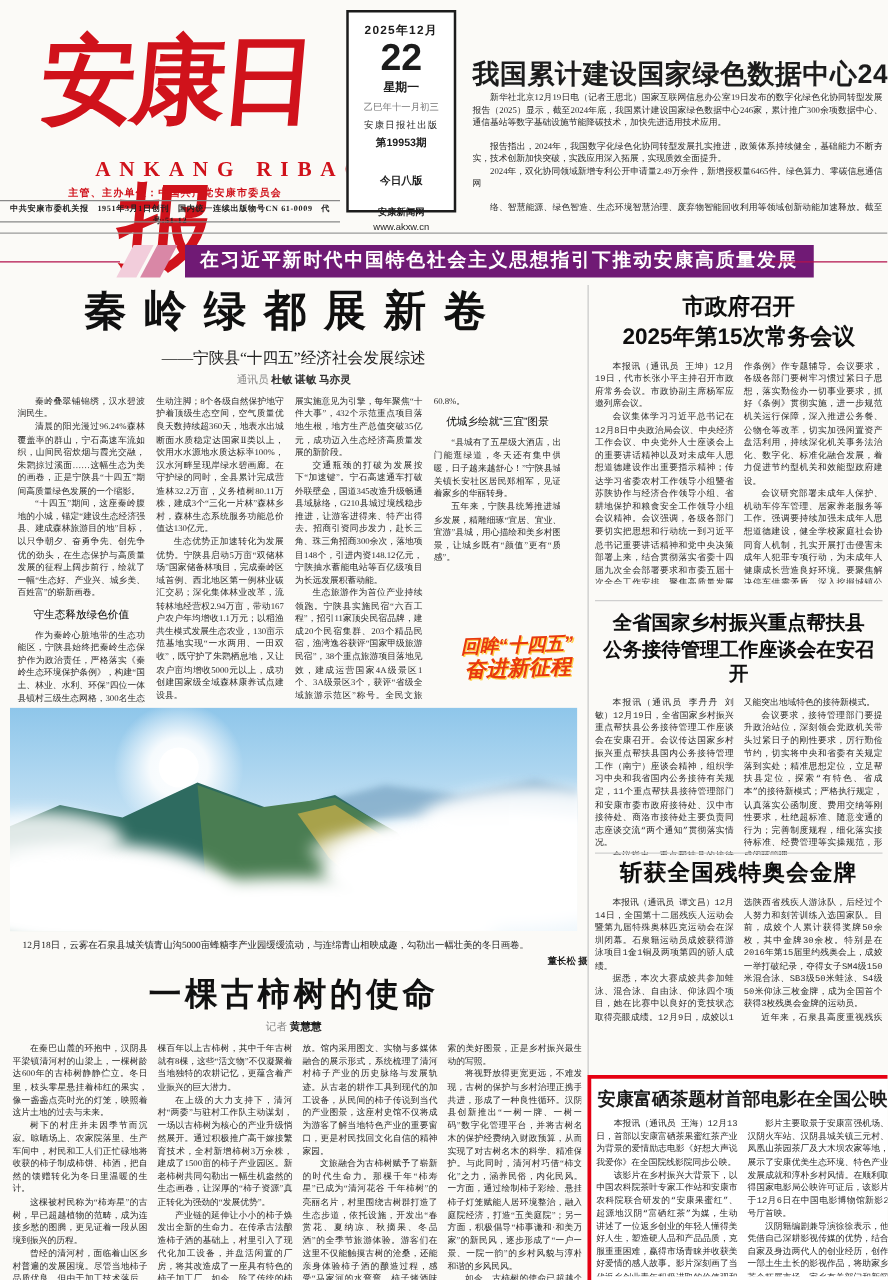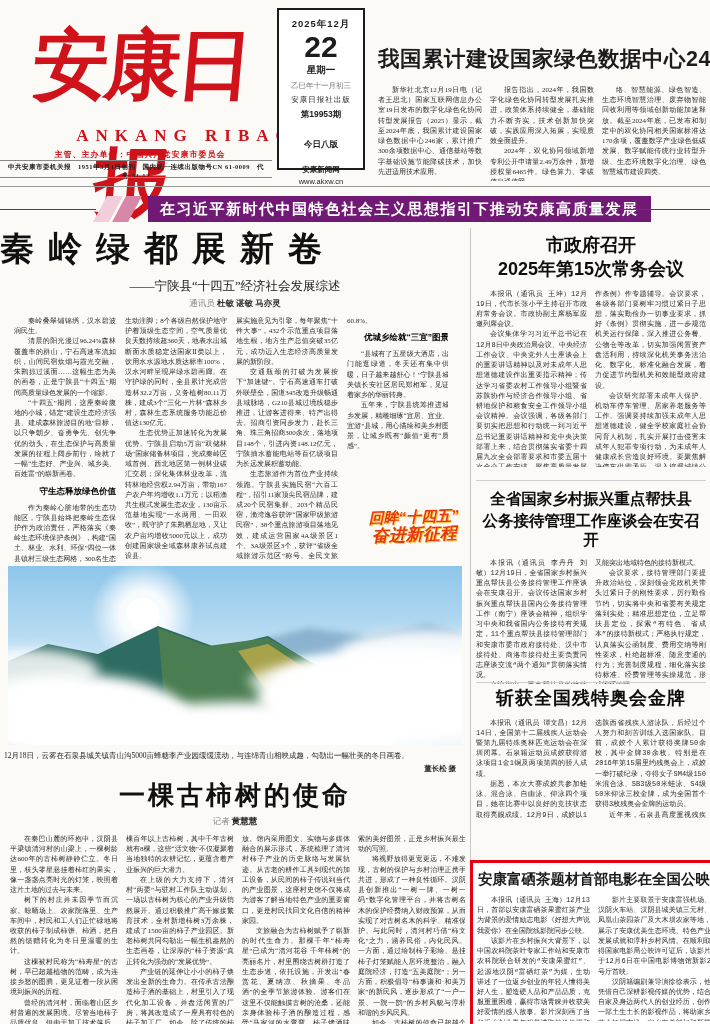--- a/index.html
+++ b/index.html
@@ -44,63 +44,63 @@
   .db-issue{font-size:8.5px;font-weight:bold;margin-top:4px;}
   .db-pages{font-size:8.5px;font-weight:bold;margin-top:18px;}
   .db-site{font-size:7.5px;font-weight:bold;margin-top:14px;}
   .db-url{font-size:7.5px;margin-top:2px;}
   
   .topstory{left:378px;top:44px;width:328px;}
   .topstory h1{
     margin:0;font-size:21.5px;font-weight:900;letter-spacing:.5px;
     font-family:"Liberation Sans","DejaVu Sans",sans-serif;white-space:nowrap;
   }
-  .topstory .cols{display:flex;gap:8px;margin-top:12px;height:96px;overflow:hidden;}
+  .topstory .cols{display:flex;gap:8px;margin-top:0;height:96px;overflow:hidden;flex-direction:column;}
   .topstory .col{flex:1;}
   .bodytext p{
     margin:0;text-indent:2em;text-align:justify;
     font-size:7px;line-height:1.46;color:#2a2a2a;
   }
   .rule-full{left:0;top:186px;width:710px;border-top:1px solid #9a9a9a;}
   
   .banner-wrap{left:0;top:196px;width:710px;height:26px;}
   .banner-line{position:absolute;top:13px;border-top:1.5px solid #b3124d;}
   .banner-stripes{position:absolute;left:100px;top:0;height:26px;display:flex;}
   .stripe{width:16px;height:26px;transform:skewX(-28deg);margin-right:3px;}
   .banner{
     position:absolute;left:148px;top:0;height:26px;line-height:26px;
     background:#701a75;color:#fff;font-weight:bold;font-size:15px;
     padding:0 12px;letter-spacing:1.5px;white-space:nowrap;
     font-family:"Liberation Sans","DejaVu Sans",sans-serif;
   }
   
   .lead-title{
-    left:0;top:226px;width:470px;text-align:left;
+    left:0;top:226px;width:470px;text-align:center;
     font-size:34px;font-weight:900;letter-spacing:14px;color:#101010;
     font-family:"Liberation Sans","DejaVu Sans",sans-serif;white-space:nowrap;
   }
   .lead-sub{left:0;top:278px;width:470px;text-align:center;font-size:12.5px;color:#222;}
   .lead-by{left:0;top:298px;width:470px;text-align:center;font-size:8.5px;color:#333;}
   .lead-by .dim{color:#888;}
   .lead-body{left:14px;top:316px;width:434px;height:246px;display:flex;gap:9px;overflow:hidden;}
   .lead-body .col{width:102px;flex:none;}
   .subhead{
-    margin:6px 0 5px;text-align:right;font-size:8.5px;font-weight:bold;color:#000;
+    margin:6px 0 5px;text-align:center;font-size:8.5px;font-weight:normal;color:#000;
     font-family:"Liberation Sans","DejaVu Sans",sans-serif;
   }
   .promo{
     left:358px;top:508px;width:112px;text-align:center;transform:rotate(-2deg);
     font-family:"Liberation Sans","DejaVu Sans",sans-serif;font-weight:900;font-style:italic;
     color:#e8380d;text-shadow:1px 1px 0 #ffd24a;line-height:1.15;
   }
   .promo .l1{font-size:15px;}
   .promo .l2{font-size:17px;}
   
   .photo{left:8px;top:566px;width:454px;height:179px;overflow:hidden;}
-  .caption{left:4px;top:750px;width:452px;font-size:7.5px;line-height:1.5;color:#222;}
+  .caption{left:18px;top:750px;width:452px;font-size:7.5px;line-height:1.5;color:#222;}
   .caption .credit{display:block;text-align:right;font-weight:bold;margin-top:2px;}
   
   .tree-title{
     left:0;top:778px;width:470px;text-align:center;
     font-size:26px;font-weight:900;letter-spacing:3px;color:#111;
   }
   .tree-by{left:0;top:816px;width:470px;text-align:center;font-size:8.5px;}
   .tree-by .dim{color:#888;}
   .tree-body{left:10px;top:834px;width:455px;height:190px;display:flex;gap:8px;overflow:hidden;}
   .tree-body .col{width:108px;flex:none;}

